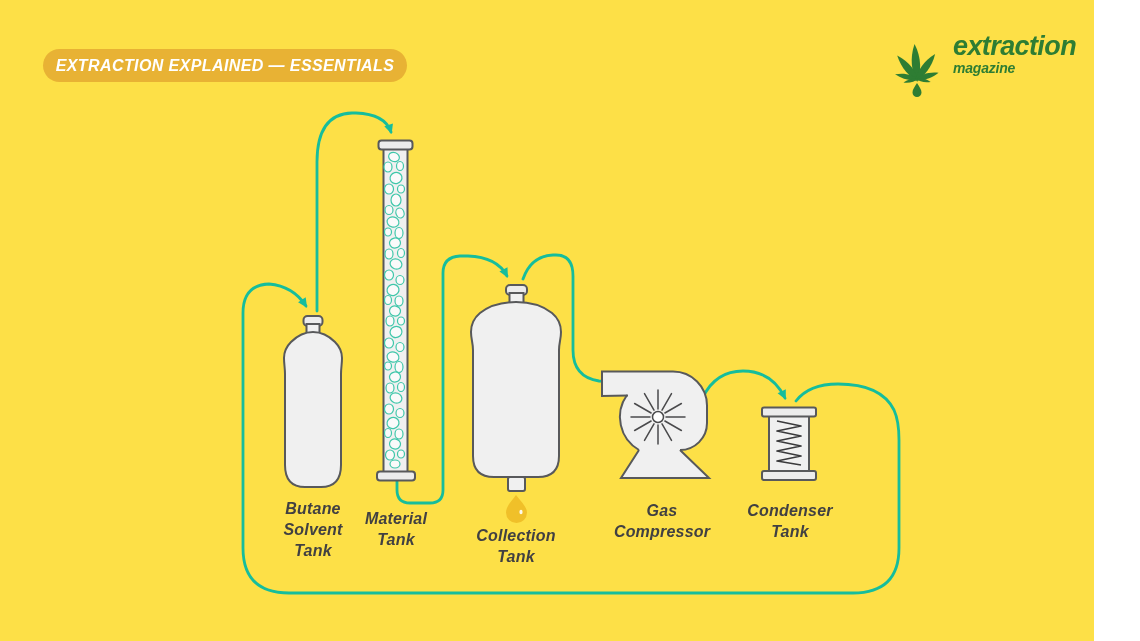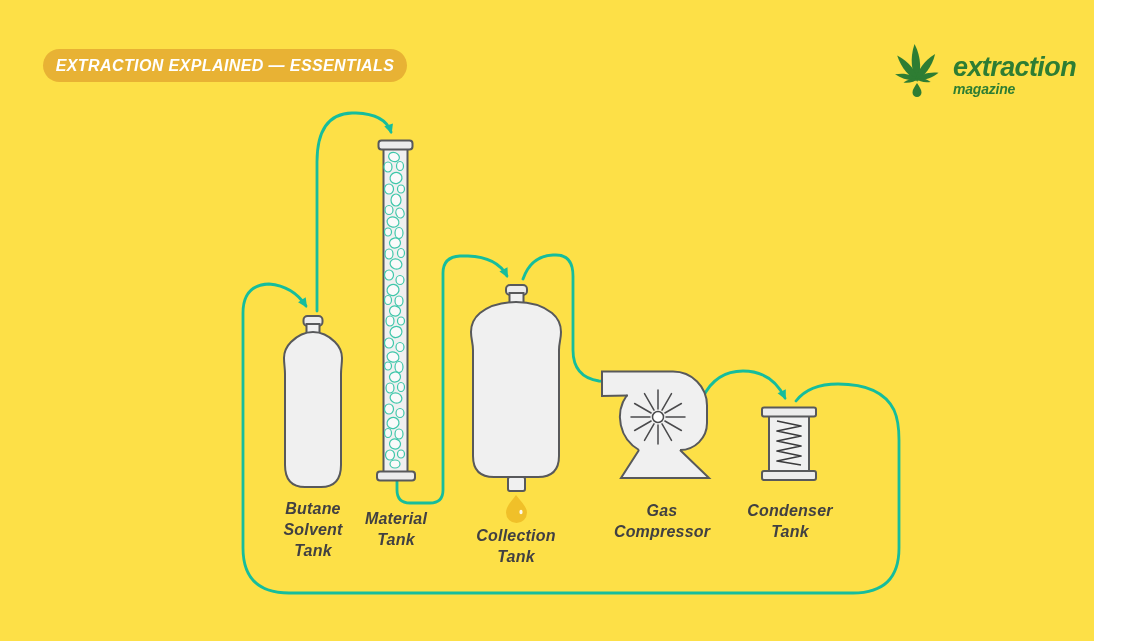--- a/index.html
+++ b/index.html
@@ -6,21 +6,21 @@
   .stage {
     position:relative; width:1094px; height:641px; background:#fde047;
     overflow:hidden; font-family:"Liberation Sans", sans-serif;font-style:italic;
   }
   .badge {
     position:absolute; left:43px; top:49px; width:364px; height:33px;
     border-radius:17px; background:#E8B234; color:#ffffff;
     font-weight:700; font-size:16px; letter-spacing:.4px;
     display:flex; align-items:center; justify-content:center; white-space:nowrap;
   }
-  .logo { position:absolute; left:887px; top:33px; display:flex; align-items:flex-end; }
+  .logo { position:absolute; left:887px; top:33px; display:flex; align-items:flex-start; }
   .logo-text { display:flex; flex-direction:column; color:#2E7D33; margin-left:4px; }
   .logo-word-top  { font-size:27px; font-weight:700; line-height:27px; letter-spacing:-0.6px; }
   .logo-word-bottom { font-size:14px; font-weight:700; line-height:16px; letter-spacing:-0.2px; }
   svg.diagram { position:absolute; left:0; top:0; }
   .lbl { font-size:16px; font-weight:600; fill:#414042; text-anchor:middle; letter-spacing:.2px; }
   .vessel { fill:#F0F0F0; stroke:#58595B; stroke-width:2; }
   .vessel-cap { fill:#ECECEC; stroke:#58595B; stroke-width:2; }
 </style>
 </head>
 <body>

